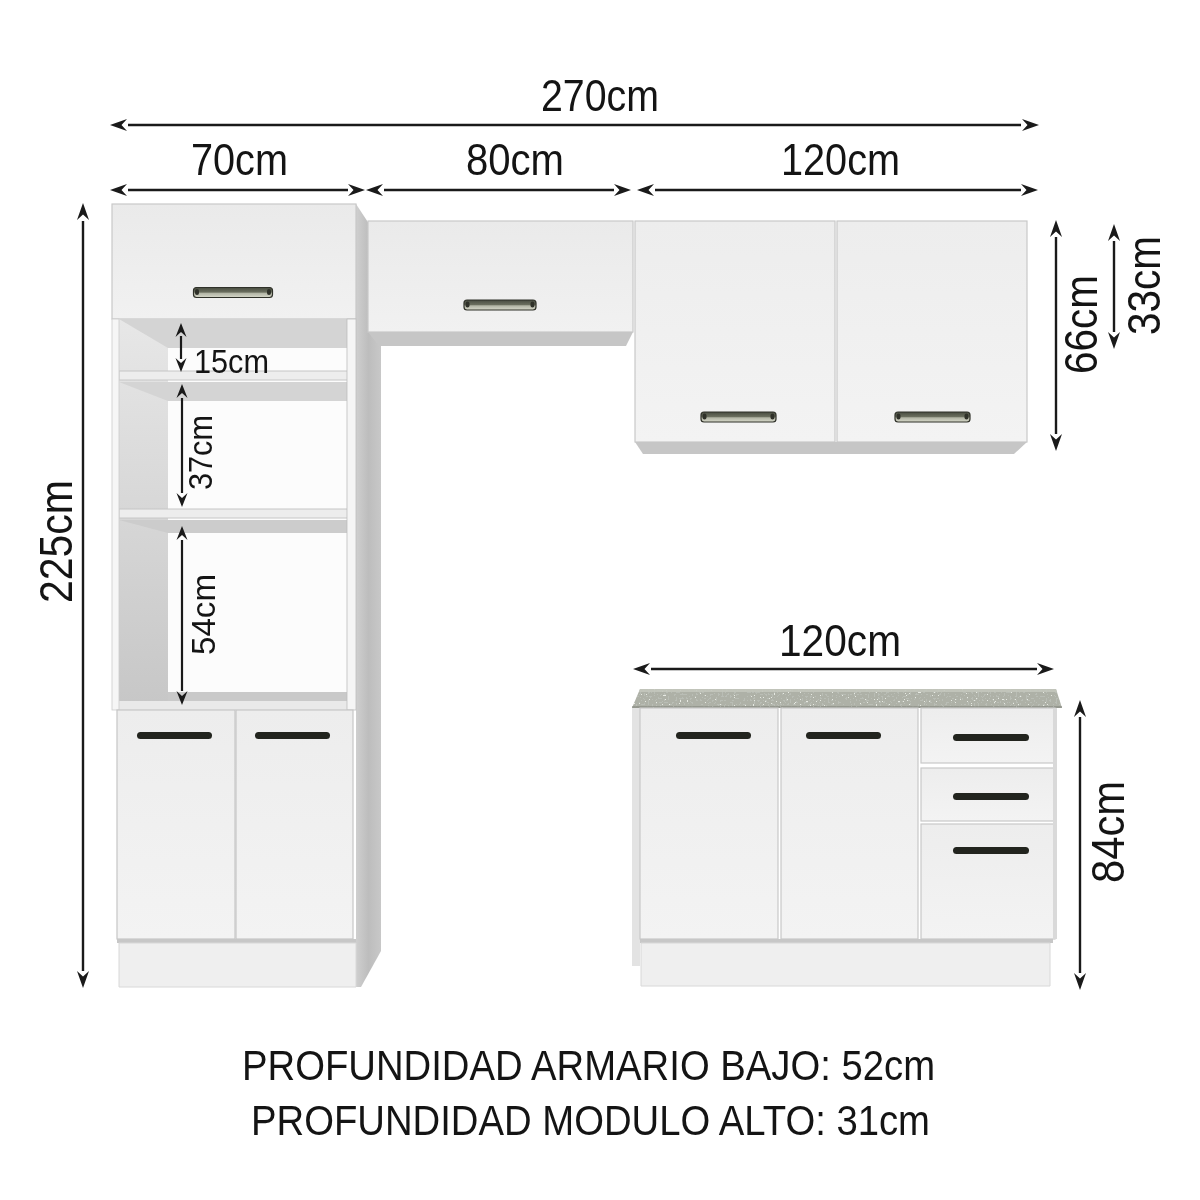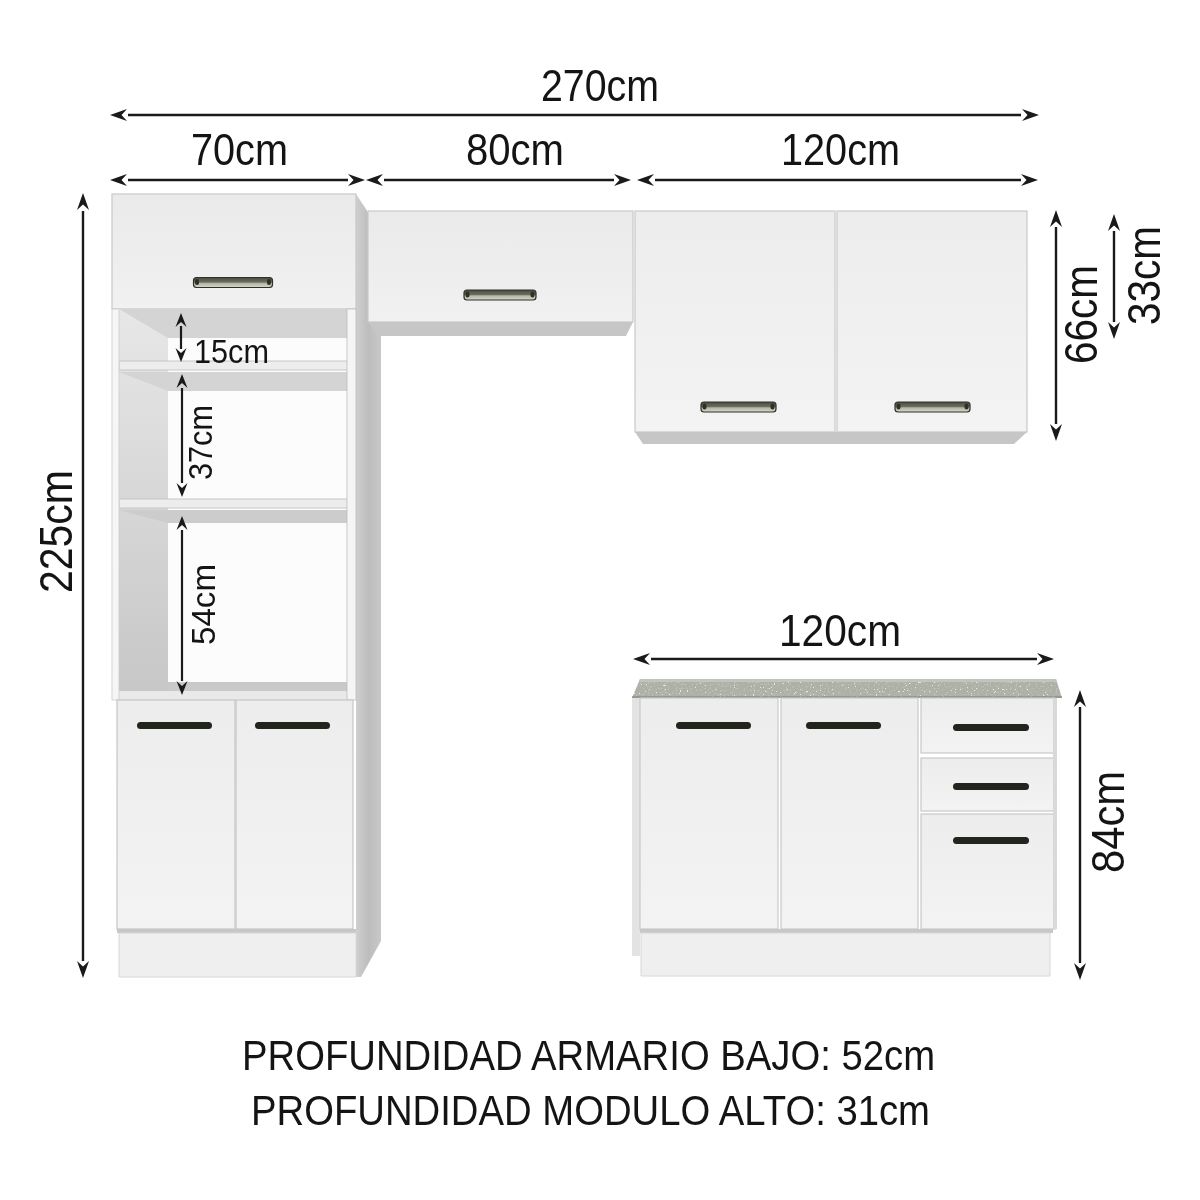--- a/index.html
+++ b/index.html
@@ -1,17 +1,17 @@
 <!DOCTYPE html>
 <html><head>
 <meta charset="utf-8">
 <style>
   html,body{margin:0;padding:0;background:#ffffff;}
   #stage{position:relative;width:1200px;height:1160px;background:#ffffff;overflow:hidden;
-         font-family:"Liberation Sans", sans-serif;}
+         font-family:"Liberation Sans", sans-serif;margin-top:10px;}
   svg{position:absolute;left:0;top:0;}
   text{font-family:"Liberation Sans", sans-serif;fill:#141414;}
 </style>
 </head>
 <body>
 <div id="stage">
 <svg width="1200" height="1200" viewBox="0 0 1200 1200">
 <defs>
   <linearGradient id="faceV" x1="0" y1="0" x2="0" y2="1">
     <stop offset="0" stop-color="#eaeaea"></stop>

